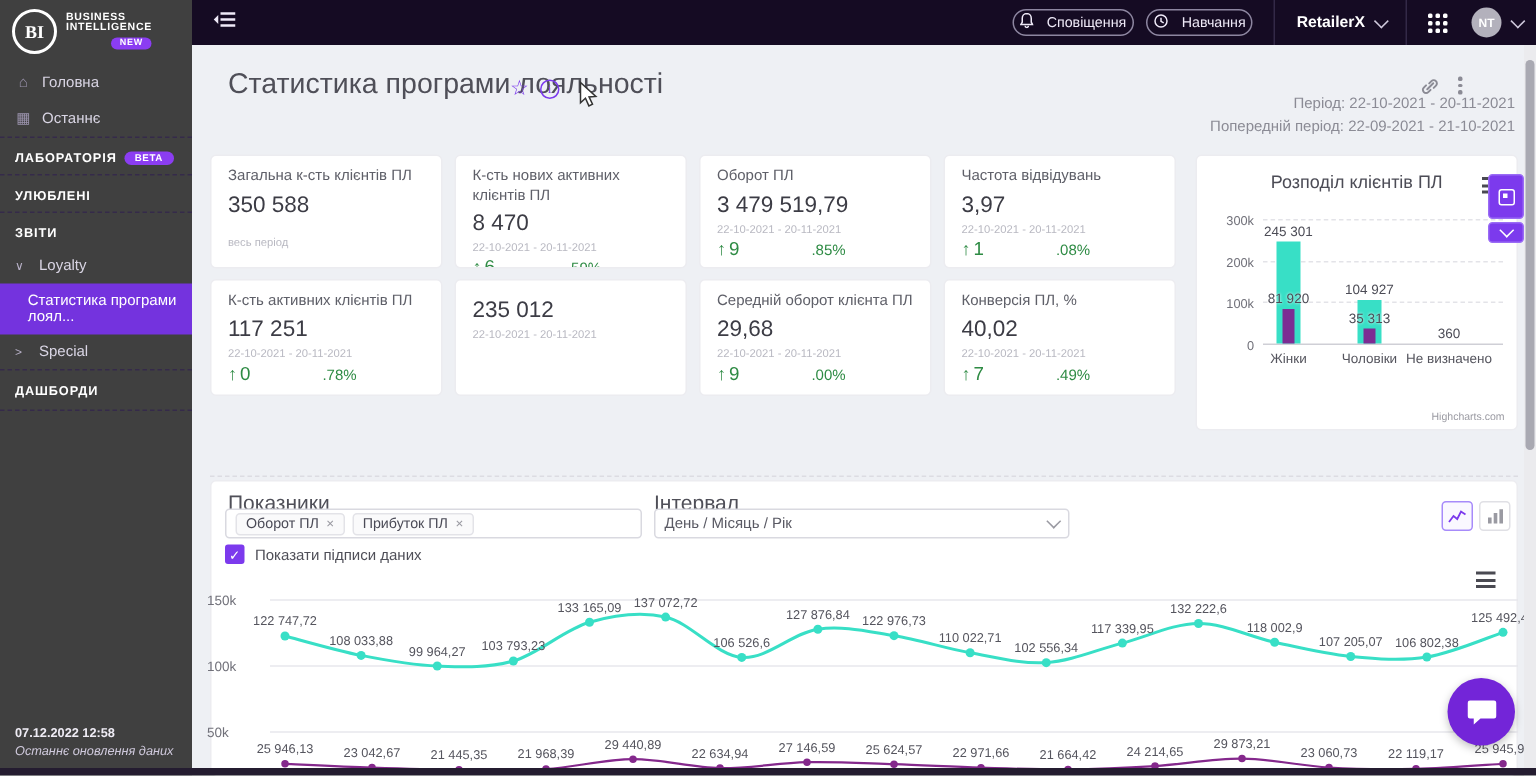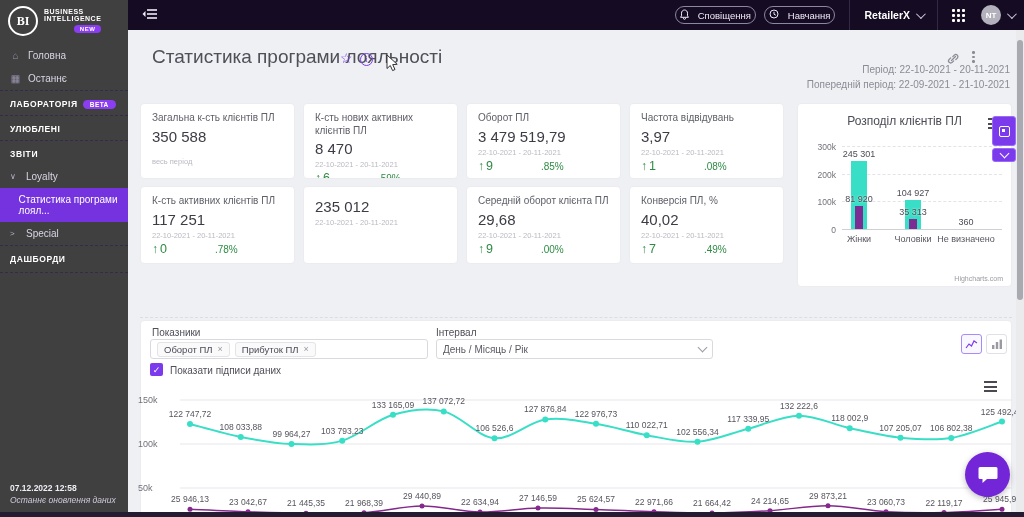--- a/index.html
+++ b/index.html
@@ -87,21 +87,21 @@
   .scroll-track{position:absolute;left:1016px;top:30px;width:8px;height:487px;background:#ebebee;z-index:7;}
   .scroll-thumb{position:absolute;left:1017px;top:40px;width:6px;height:260px;background:#a9a9b2;border-radius:3px;z-index:8;cursor:pointer;}
   .bottom-strip{position:absolute;left:0;top:512px;width:1024px;height:5px;background:#241c30;z-index:9;}
   
   .tabs{position:absolute;left:141px;top:296px;display:flex;gap:27px;align-items:flex-end;}
   .tab{font-size:11px;color:#52525c;padding-bottom:6px;cursor:pointer;white-space:nowrap;}
   .tab.active{color:#7c3aed;font-weight:bold;border-bottom:2px solid #7c3aed;}
   .tabs-underline{position:absolute;left:140px;top:317px;width:872px;border-top:1px dashed #dcdce2;}
   .panel{position:absolute;left:140px;top:320px;width:872px;height:197px;background:#fff;border:1px solid #ececf0;
          border-radius:4px;box-sizing:border-box;}
-  .flt-label{position:absolute;font-size:10px;color:#4f4f58;}
+  .flt-label{position:absolute;font-size:14px;color:#4f4f58;}
   .flt-box{position:absolute;height:20px;background:#fff;border:1px solid #d9d9e0;border-radius:3px;box-sizing:border-box;
            display:flex;align-items:center;padding:0 6px;gap:5px;}
   .chip{display:flex;align-items:center;gap:5px;background:#fafafb;border:1px solid #e3e3e8;border-radius:3px;
         font-size:9.5px;color:#4b4b57;padding:1px 6px;cursor:pointer;}
   .chip .x{color:#9a9aa2;font-size:9px;cursor:pointer;}
   .sel-value{font-size:10px;color:#5a5a64;flex:1;}
   .sel-caret{width:6px;height:6px;border-right:1.3px solid #9a9aa2;border-bottom:1.3px solid #9a9aa2;transform:rotate(45deg);margin-top:-3px;}
   .tgl-btn{position:absolute;width:21px;height:20px;border-radius:3px;display:flex;align-items:center;justify-content:center;
            cursor:pointer;box-sizing:border-box;background:#fff;}
   .tgl-btn.sel{border:1.5px solid #a78bfa;background:#faf8ff;}

